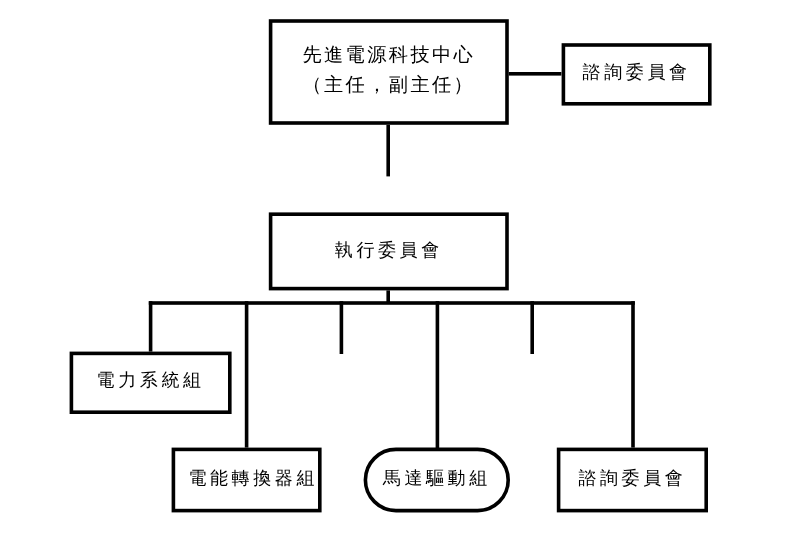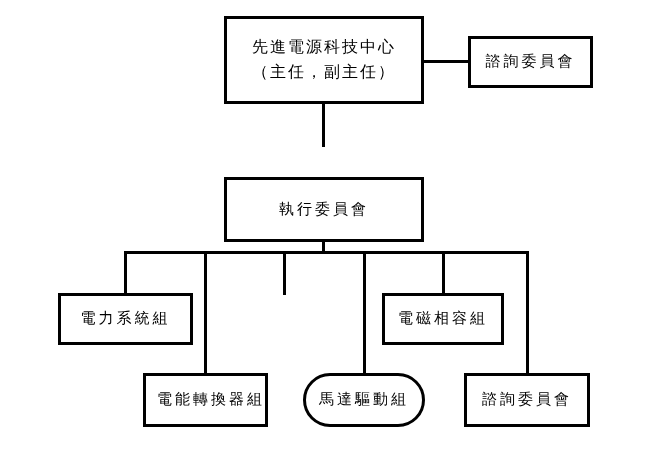--- a/index.html
+++ b/index.html
@@ -92,23 +92,20 @@
 
   <div class="node node-exec">
     <span class="ln">執行委員會</span>
   </div>
 
   <div class="node node-g1">
     <span class="ln">電力系統組</span>
   </div>
 
 
-  <div class="node node-g3">
-    <span class="ln">電磁相容組</span>
-  </div>
 
   <div class="node node-g4">
     <span class="ln">電能轉換器組</span>
   </div>
 
   <div class="node node-g5">
     <span class="ln">馬達驅動組</span>
   </div>
 
   <div class="node node-g6">

